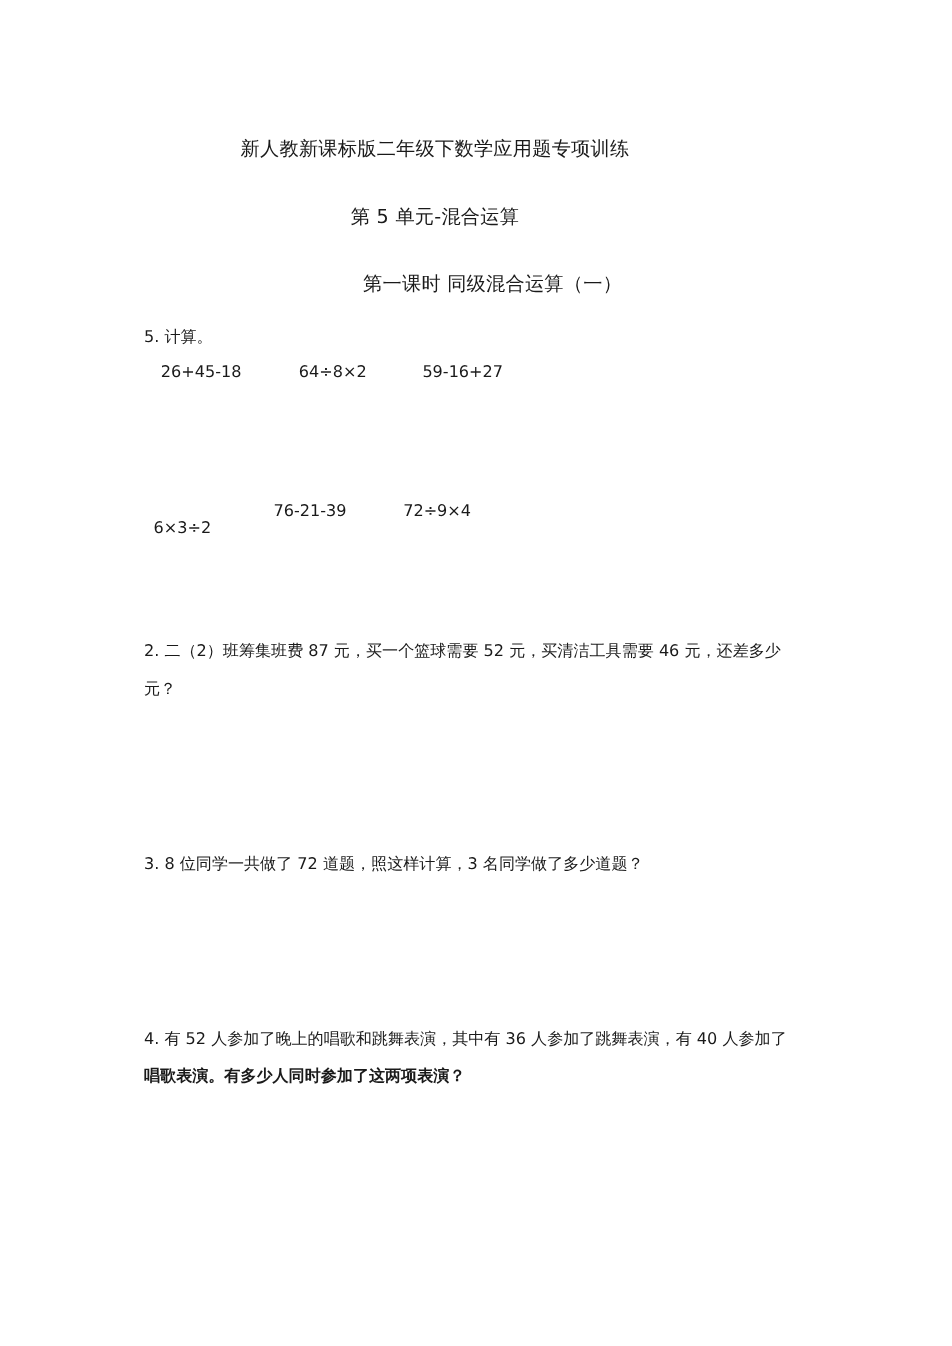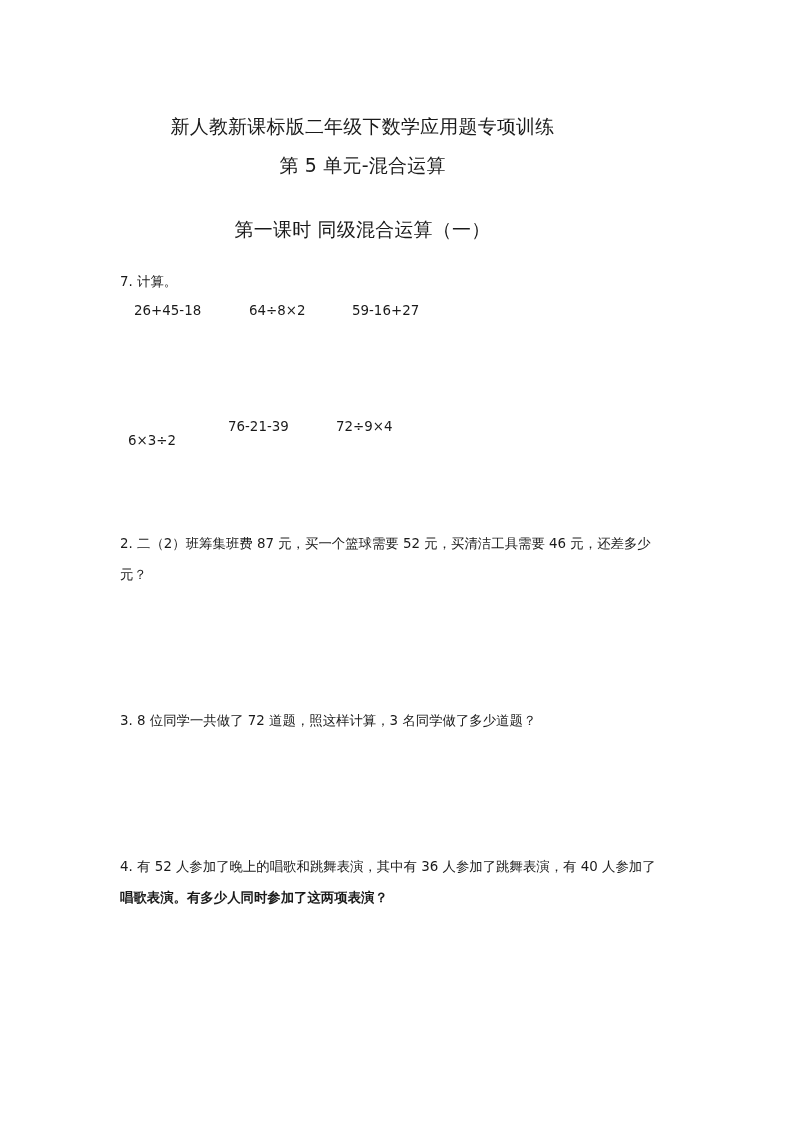--- a/index.html
+++ b/index.html
@@ -4,38 +4,38 @@
   <style>
     html, body { margin: 0; padding: 0; background: #ffffff; }
     body {
       width: 793px; height: 1122px; position: relative; overflow: hidden;
       font-family: "DejaVu Sans", "Liberation Sans", sans-serif;
       color: #1a1a1a;
     }
     .abs { position: absolute; white-space: nowrap; }
     .title {
       left: 0; width: 725px; text-align: center;
-      font-size: 19px; letter-spacing: 0.2px;
+      font-size: 16px; letter-spacing: 0.2px;
     }
     .t1 { top: 114px; }
-    .t2 { top: 153px; text-align: center; }
-    .t3 { top: 217px; }
+    .t2 { top: 171px; text-align: center; }
+    .t3 { top: 227px; padding-left: 48px; }
     .q { left: 120px; font-size: 13.4px; line-height: 16px; }
     .expr { font-size: 13.4px; line-height: 16px; }
   </style>
 </head>
 <body>
 
 <div>
   <div class="abs title t1">新人教新课标版二年级下数学应用题专项训练</div>
   <div class="abs title t2">第 5 单元-混合运算</div>
   <div class="abs title t3">第一课时  同级混合运算（一）</div>
 
   <div>
-    <div class="abs q" style="top:274px;">7. 计算。</div>
+    <div class="abs q" style="top:274px;">5. 计算。</div>
     <div class="abs expr" style="top:303px; left:134px;">26+45-18</div>
     <div class="abs expr" style="top:303px; left:249px;">64÷8×2</div>
     <div class="abs expr" style="top:303px; left:352px;">59-16+27</div>
     <div class="abs expr" style="top:419px; left:128px;margin-top:14px;">6×3÷2</div>
     <div class="abs expr" style="top:419px; left:228px;">76-21-39</div>
     <div class="abs expr" style="top:419px; left:336px;">72÷9×4</div>
   </div>
 
   <div>
     <div class="abs q" style="top:536px;">2. 二（2）班筹集班费 87 元，买一个篮球需要 52 元，买清洁工具需要 46 元，还差多少</div>

